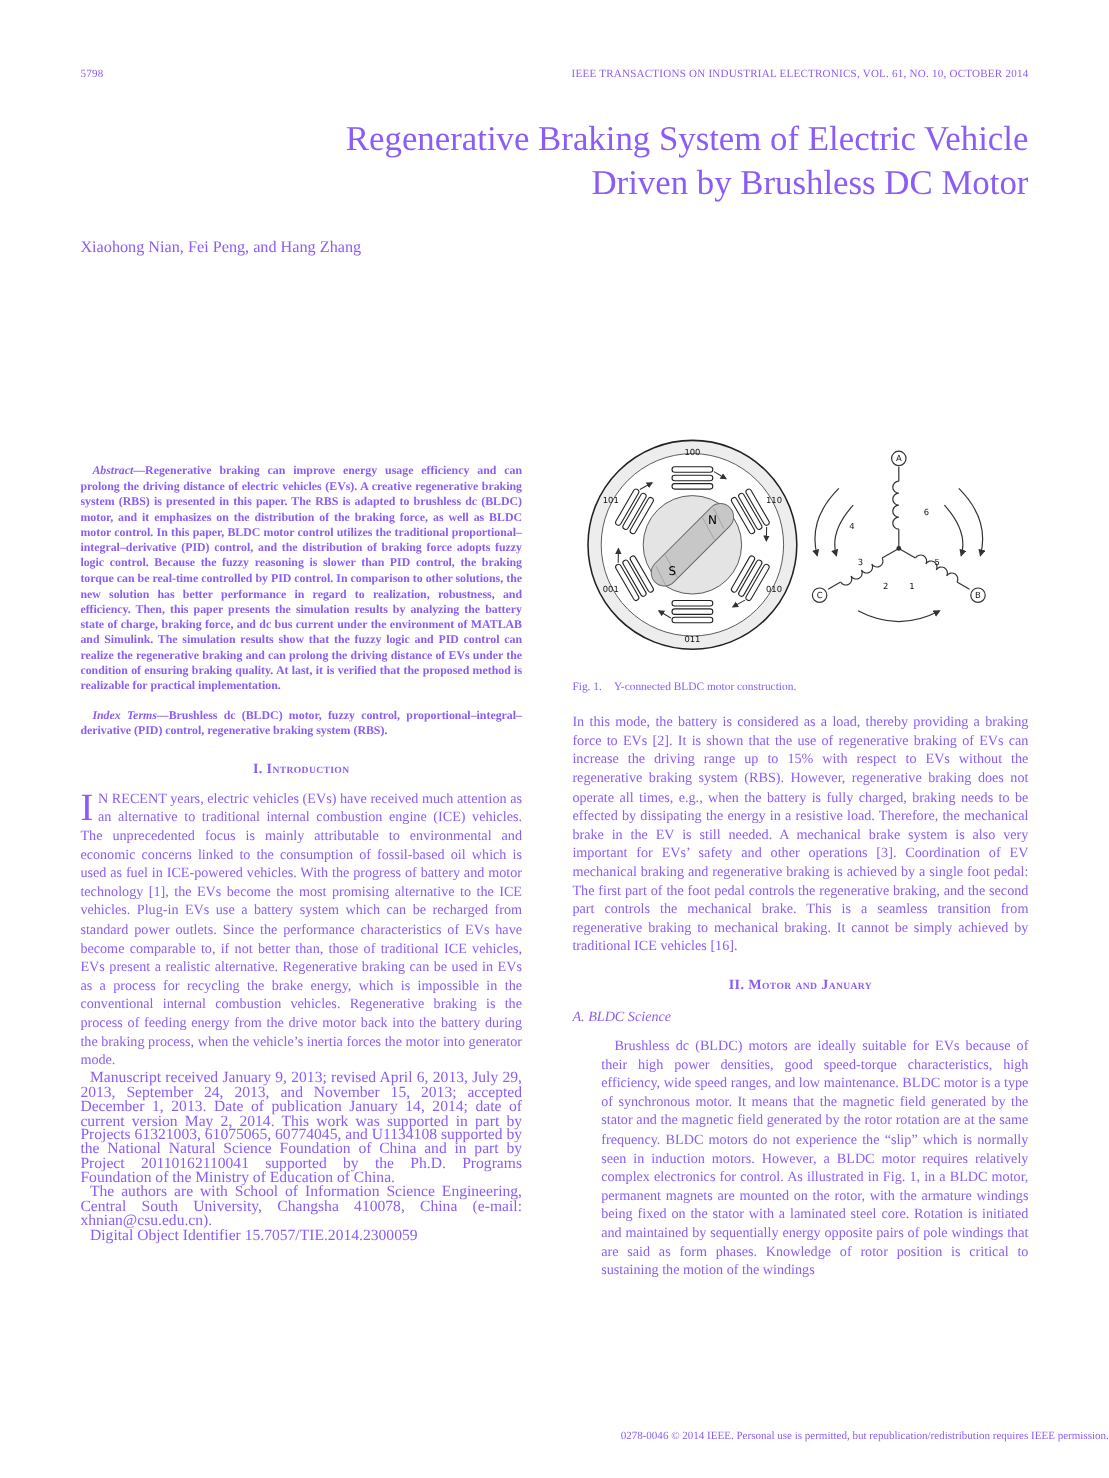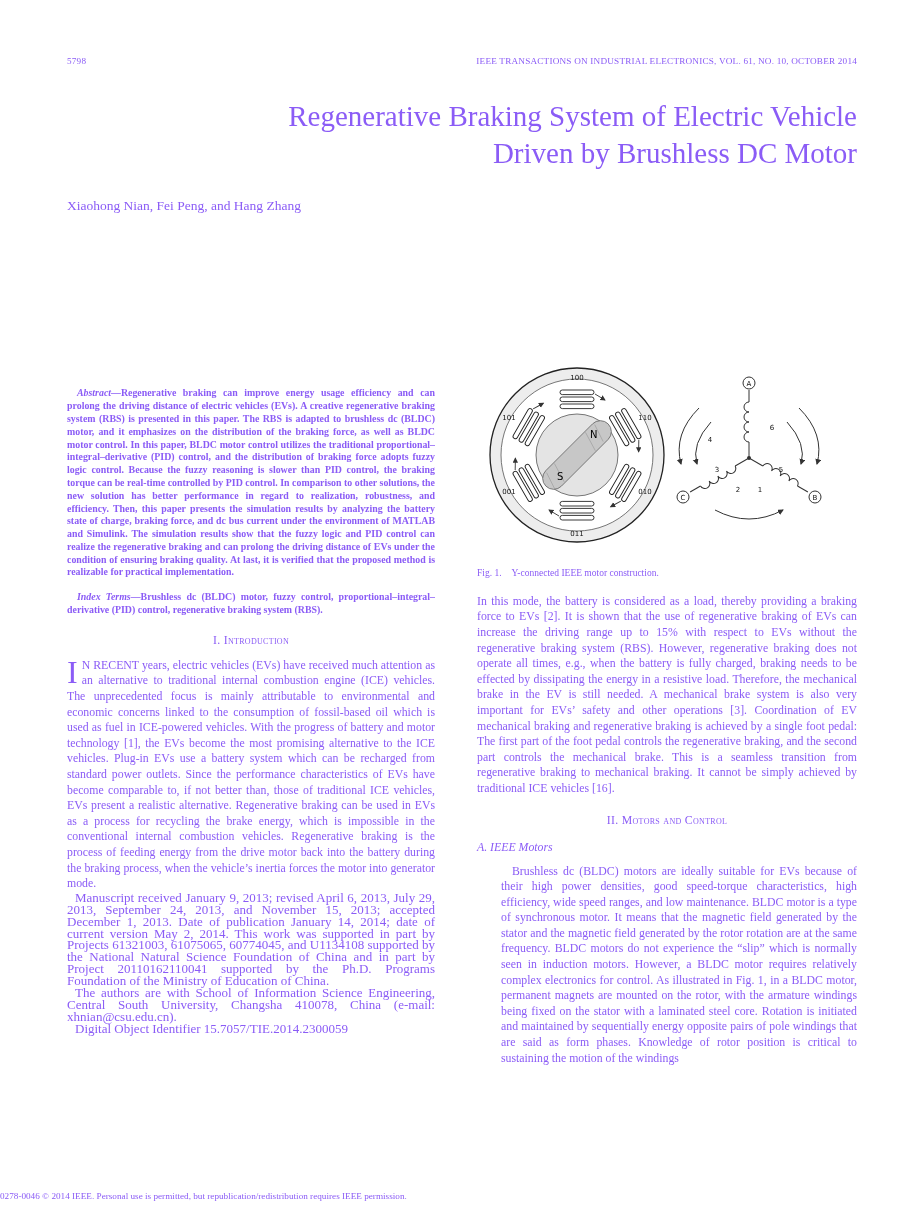--- a/index.html
+++ b/index.html
@@ -36,21 +36,21 @@
   .col { width:380px; }
   .col-left { display:flex; flex-direction:column; }
   .abstract, .index-terms {
     font-size:9.9px; font-weight:bold;
     line-height:12.8px; text-align:justify;
     text-indent:10px;
   }
   .index-terms { margin-top:12px; }
   .abs-label { font-style:italic; }
   .section-heading {
-    font-size:11.8px; font-weight:normal;
+    font-size:11.8px; font-weight:bold;
     font-variant:small-caps;
     text-align:center;
     margin:16px 0 10px 0;
     letter-spacing:.3px;
   }
   .subsection {
     font-size:11.8px; font-weight:normal; font-style:italic;
     margin:12px 0 9px 0;
   }
   .body-text {
@@ -68,21 +68,21 @@
     font-size:13px; line-height:11.9px; text-align:justify;
   }
   .footnote p { text-indent:8px; }
   figure { margin:4px 0 0 0; }
   figcaption {
     font-size:9.5px; margin:12px 0 16px 0;
   }
   .cap-label { margin-right:10px; }
   .page-footer {
     position:absolute; bottom:30px; left:0; right:0;
-    text-align:left; font-size:9.2px; line-height:12px;font-family:Liberation Serif, serif;
+    text-align:right; font-size:9.2px; line-height:12px;font-family:Liberation Serif, serif;
   }
   .fig-svg text { font-family:"DejaVu Sans","Liberation Sans",sans-serif; }
 </style>
 </head>
 <body>
 
 <div class="page">
 
   <div class="running-head">
     <span>5798</span>
@@ -224,27 +224,27 @@
             <text x="283" y="132">1</text>
             <text x="261" y="132">2</text>
             <text x="240" y="112">3</text>
             <text x="233" y="82">4</text>
             <text x="304" y="112">5</text>
             <text x="295" y="70">6</text>
           </g>
         </svg>
       </figure>
 
-      <figcaption><span class="cap-label">Fig. 1.</span><span>Y-connected IEEE motor construction.</span></figcaption>
+      <figcaption><span class="cap-label">Fig. 1.</span><span>Y-connected BLDC motor construction.</span></figcaption>
 
       <p class="body-text">In this mode, the battery is considered as a load, thereby providing a braking force to EVs [2]. It is shown that the use of regenerative braking of EVs can increase the driving range up to 15% with respect to EVs without the regenerative braking system (RBS). However, regenerative braking does not operate all times, e.g., when the battery is fully charged, braking needs to be effected by dissipating the energy in a resistive load. Therefore, the mechanical brake in the EV is still needed. A mechanical brake system is also very important for EVs’ safety and other operations [3]. Coordination of EV mechanical braking and regenerative braking is achieved by a single foot pedal: The first part of the foot pedal controls the regenerative braking, and the second part controls the mechanical brake. This is a seamless transition from regenerative braking to mechanical braking. It cannot be simply achieved by traditional ICE vehicles [16].</p>
 
-      <h2 class="section-heading">II. Motors and Control</h2>
-
-      <h3 class="subsection">A. IEEE Motors</h3>
+      <h2 class="section-heading">II. Motor and January</h2>
+
+      <h3 class="subsection">A. BLDC Science</h3>
 
       <p class="body-text indent">Brushless dc (BLDC) motors are ideally suitable for EVs because of their high power densities, good speed-torque characteristics, high efficiency, wide speed ranges, and low maintenance. BLDC motor is a type of synchronous motor. It means that the magnetic field generated by the stator and the magnetic field generated by the rotor rotation are at the same frequency. BLDC motors do not experience the “slip” which is normally seen in induction motors. However, a BLDC motor requires relatively complex electronics for control. As illustrated in Fig. 1, in a BLDC motor, permanent magnets are mounted on the rotor, with the armature windings being fixed on the stator with a laminated steel core. Rotation is initiated and maintained by sequentially energy opposite pairs of pole windings that are said as form phases. Knowledge of rotor position is critical to sustaining the motion of the windings</p>
     </div>
   </div>
 
   <div class="page-footer">
     <div>0278-0046 © 2014 IEEE. Personal use is permitted, but republication/redistribution requires IEEE permission.</div>
   </div>
 
 </div>

